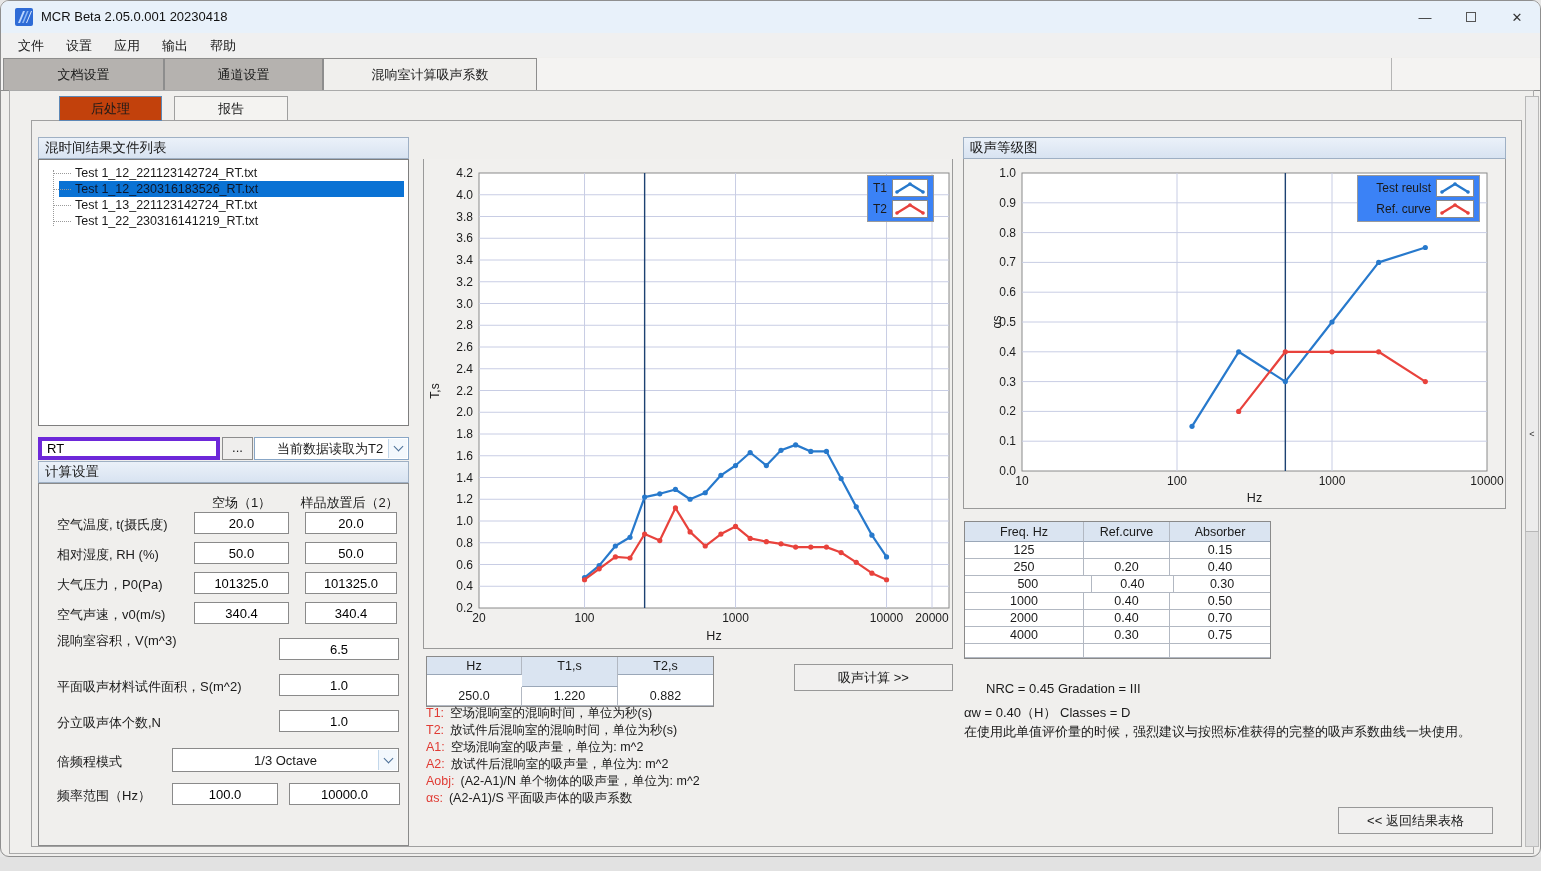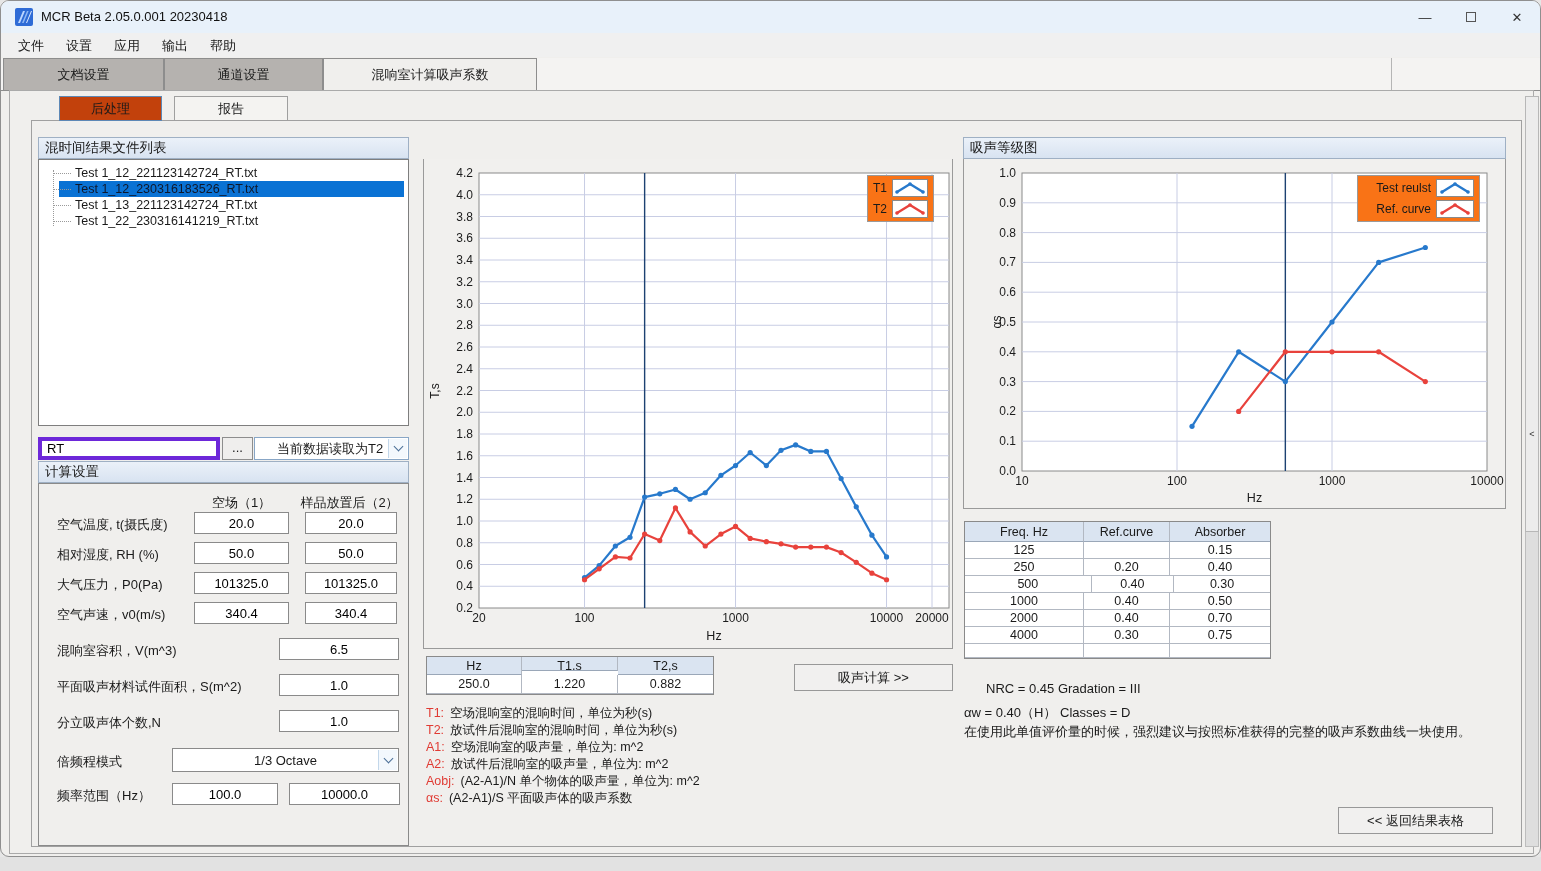--- a/index.html
+++ b/index.html
@@ -62,21 +62,21 @@
 
   
   .settings-box { position:absolute; left:37px; top:482px; width:371px; height:363px; border:1px solid #8a8a8a; }
   .s-label { position:absolute; left:18px; font-size:13px; white-space:nowrap; }
   .s-colhead { position:absolute; top:10px; font-size:13px; text-align:center; }
   .s-input { position:absolute; height:22px; border:1px solid #8a8a8a; background:#fff; text-align:center; font-size:13px; font-family:inherit; }
   .combo-octave { left:133px; top:264px; width:227px; height:24px; justify-content:center; border:1px solid #8a8a8a; }
 
   
   .chart-body { position:absolute; background:#f1f0ee; border:1px solid #9a9a9a; border-top:none; }
-  .legend { position:absolute; background:#f97316; border:1px solid #9a9a9a; padding:3px 5px; display:flex; flex-direction:column; gap:3px; }
+  .legend { position:absolute; background:#3b82f6; border:1px solid #9a9a9a; padding:3px 5px; display:flex; flex-direction:column; gap:3px; }
   .legend-row { display:flex; align-items:center; gap:5px; height:18px; }
   .legend-label { flex:1; text-align:right; font-size:12px; white-space:nowrap; }
   .legend-icon { width:38px; height:18px; border:1px solid #8a8a8a; background:#fff; display:flex; align-items:center; justify-content:center; }
 
   
   .uitable { position:absolute; border:1px solid #8a8a8a; background:#fff; }
   .t-row { display:flex; }
   .t-cell { border-right:1px solid #b2b8c2; border-bottom:1px solid #b2b8c2; text-align:center; font-size:12.5px; overflow:hidden; }
   .t-cell:last-child { border-right:none; }
   .t-head .t-cell { background:#dae4f1; border-bottom:1px solid #9aa7b8; }
@@ -176,21 +176,21 @@
       <input class="s-input" value="20.0" style="left: 266px; top: 28px; width: 92px;">
       <div class="s-label" style="top: 62px;">相对湿度, RH (%)</div>
       <input class="s-input" value="50.0" style="left: 155px; top: 58px; width: 95px;">
       <input class="s-input" value="50.0" style="left: 266px; top: 58px; width: 92px;">
       <div class="s-label" style="top: 92px;">大气压力，P0(Pa)</div>
       <input class="s-input" value="101325.0" style="left: 155px; top: 88px; width: 95px;">
       <input class="s-input" value="101325.0" style="left: 266px; top: 88px; width: 92px;">
       <div class="s-label" style="top: 122px;">空气声速，v0(m/s)</div>
       <input class="s-input" value="340.4" style="left: 155px; top: 118px; width: 95px;">
       <input class="s-input" value="340.4" style="left: 266px; top: 118px; width: 92px;">
-      <div class="s-label" style="top: 158px; text-align: right;">混响室容积，V(m^3)</div>
+      <div class="s-label" style="top: 148px; text-align: right;">混响室容积，V(m^3)</div>
       <input class="s-input" value="6.5" style="left: 240px; top: 154px; width: 120px;">
       <div class="s-label" style="top: 194px;">平面吸声材料试件面积，S(m^2)</div>
       <input class="s-input" value="1.0" style="left: 240px; top: 190px; width: 120px;">
       <div class="s-label" style="top: 230px; text-align: center;">分立吸声体个数,N</div>
       <input class="s-input" value="1.0" style="left: 240px; top: 226px; width: 120px;">
     </div>
 
   <div class="chart-body" style="left:422px; top:158px; width:530px; height:490px;"></div>
   <svg id="chart1" style="position:absolute; left:422px; top:158px;" width="530" height="490">
       <rect x="56" y="14" width="470" height="435" fill="#ffffff" stroke="#8a8a8a" stroke-width="1"></rect>
@@ -312,21 +312,21 @@
             <circle cx="17" cy="3" r="1.8" fill="#e8423c"></circle>
             <circle cx="30" cy="11" r="1.8" fill="#e8423c"></circle>
           </svg>
         </span>
       </div>
     </div>
 
   <div class="uitable" id="rtable" style="left:425px; top:655px; width:288px;">
       <div class="t-row t-head">
         <div class="t-cell" style="width: 95px; height: 18px; line-height: 18px;">Hz</div>
-        <div class="t-cell" style="width: 96px; height: 14px; line-height: 18px;">T1,s</div>
+        <div class="t-cell" style="width: 96px; height: 30px; line-height: 18px;">T1,s</div>
         <div class="t-cell" style="width: 95px; height: 18px; line-height: 18px;">T2,s</div>
       </div>
       <div class="t-row t-body">
         <div class="t-cell" style="width: 95px; height: 19px; line-height: 19px;">250.0</div>
         <div class="t-cell" style="width: 96px; height: 19px; line-height: 19px;">1.220</div>
         <div class="t-cell" style="width: 95px; height: 19px; line-height: 19px;">0.882</div>
       </div>
     </div>
   <div class="calc-btn" style="left:793px; top:663px; width:159px; height:27px;">吸声计算 &gt;&gt;</div>
 

